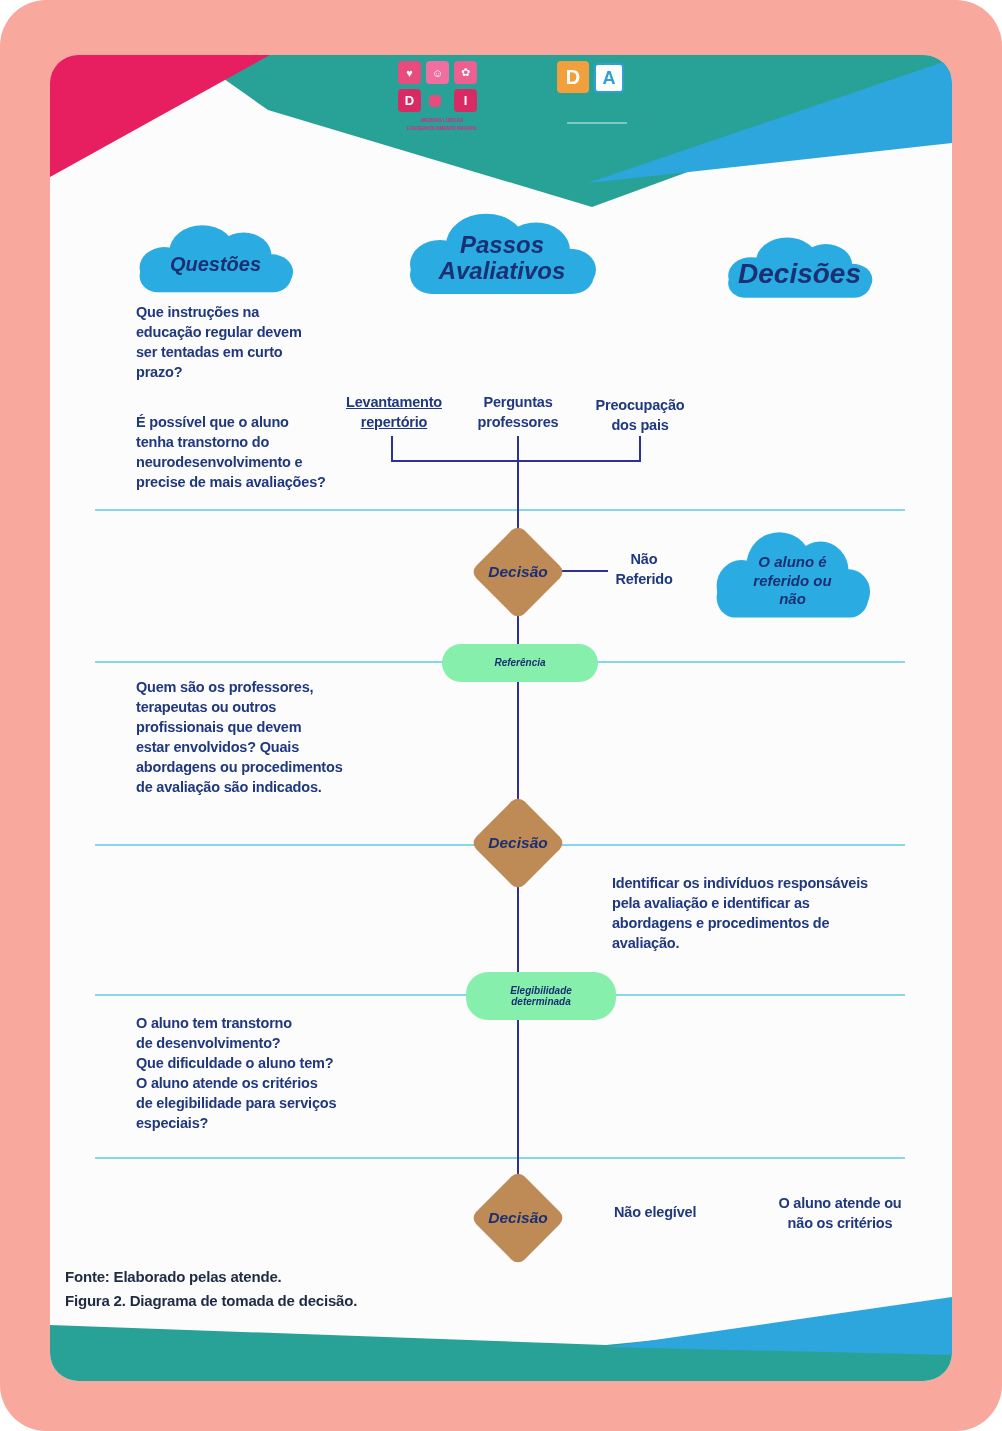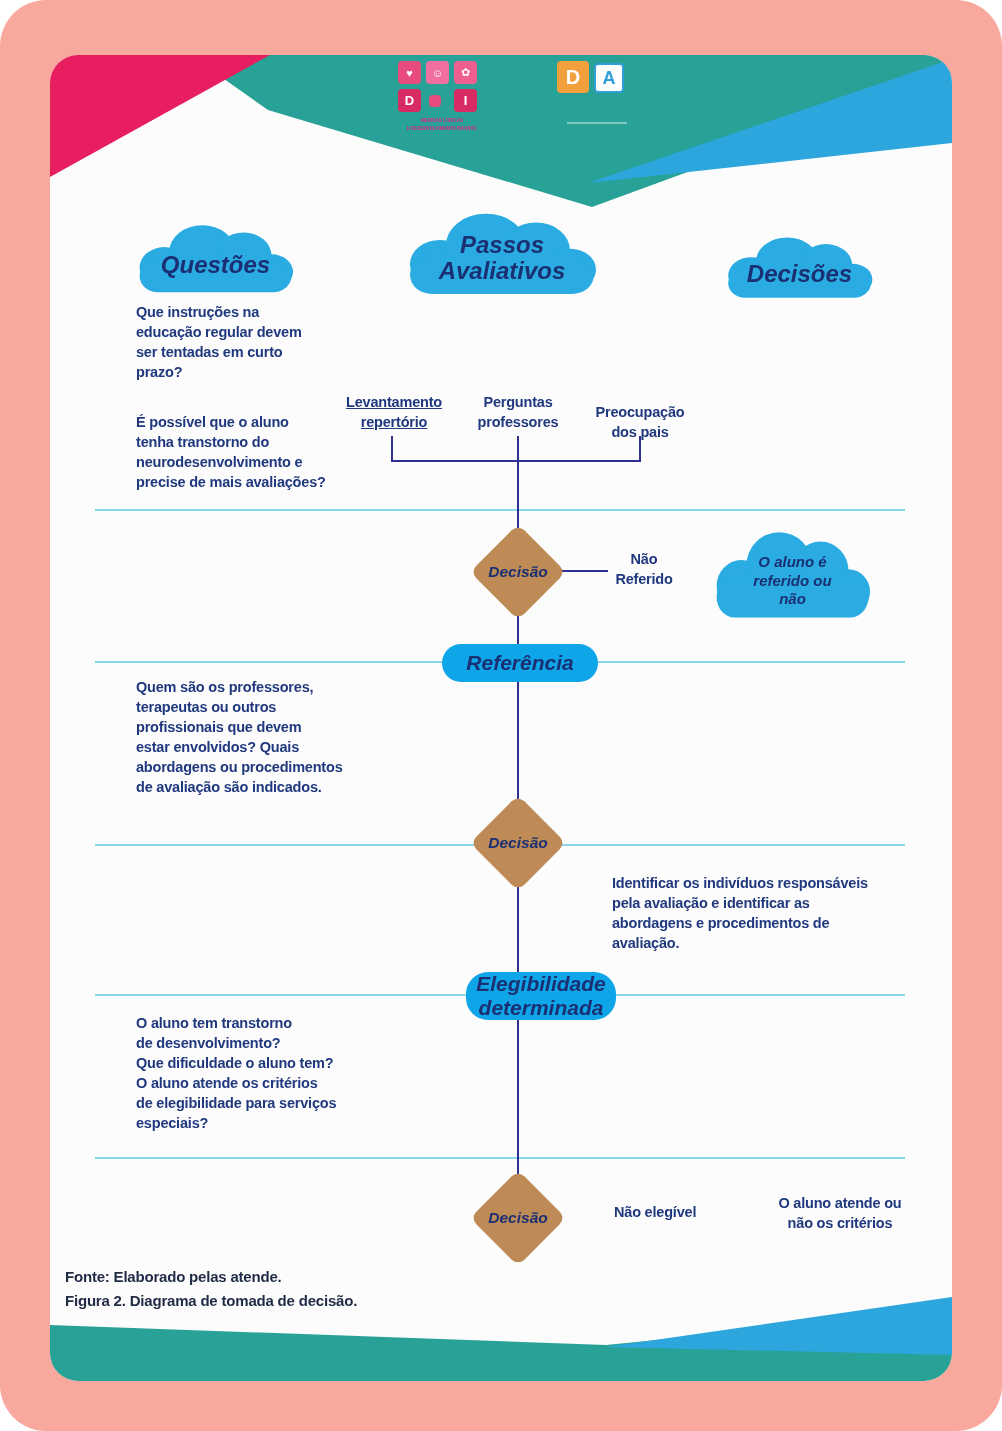--- a/index.html
+++ b/index.html
@@ -20,22 +20,22 @@
   .cloud svg { position:absolute; left:0; top:0; width:100%; height:100%; }
   .cloud .ct { position:absolute; inset:0; display:flex; align-items:center; justify-content:center; padding-top:13px; text-align:center; }
 
   
   .line { position:absolute; background:#2E3192; }
   .divider { position:absolute; left:45px; width:810px; height:2px; background:#86D6EC; }
 
   
   .diamond { position:absolute; width:68px; height:68px; background:#BE8A55; border-radius:9px; transform:rotate(45deg); }
   .diamond-label { position:absolute; width:110px; text-align:center; color:#1B2F73; font-weight:bold; font-style:italic; font-size:15.5px; }
-  .pill { position:absolute; background:#0ea5e9; border-radius:22px; display:flex; align-items:center; justify-content:center;
-          color:#1B2F73; font-weight:bold; font-style:italic; font-size:21px; text-align:center; line-height:1.15; }
+  .pill { position:absolute; background:#86efac; border-radius:22px; display:flex; align-items:center; justify-content:center;
+          color:#1B2F73; font-weight:bold; font-style:italic; font-size:10px; text-align:center; line-height:1.15; }
 
   
   .sq { position:absolute; border-radius:4px; display:flex; align-items:center; justify-content:center; color:#fff; font-weight:bold; }
   .logo-caption-pink { position:absolute; width:100%; text-align:center; color:#E0218A; font-weight:bold; font-size:4.5px; line-height:1.5; }
   .logo-caption-teal { position:absolute; width:100%; text-align:center; color:#2AA294; font-weight:bold; font-size:6px; line-height:1.5; }
   .teal-bar { position:absolute; height:2px; background:#7FC9C0; }
 
   .footer-txt { color:#1F2A44; font-weight:bold; font-size:15px; line-height:1.55; letter-spacing:-0.2px; }
 </style>
 </head>
@@ -75,21 +75,21 @@
     </div>
 
     <div class="cloud" style="left:83px;top:163px;width:165px;height:80px;">
       <svg viewBox="0 0 200 110" preserveAspectRatio="none">
         <ellipse cx="38" cy="68" rx="30" ry="28" fill="#2AACE2"></ellipse>
           <ellipse cx="84" cy="46" rx="40" ry="36" fill="#2AACE2"></ellipse>
         <ellipse cx="134" cy="52" rx="34" ry="32" fill="#2AACE2"></ellipse>
           <ellipse cx="168" cy="74" rx="26" ry="24" fill="#2AACE2"></ellipse>
         <rect x="8" y="58" width="184" height="44" rx="22" fill="#2AACE2"></rect>
       </svg>
-      <div class="ct cloud-title" style="font-size:24px;" data-bind="headers.questions">Questões</div>
+      <div class="ct cloud-title" style="font-size:20px;" data-bind="headers.questions">Questões</div>
     </div>
 
     <div class="cloud" style="left:352px;top:150px;width:200px;height:96px;">
       <svg viewBox="0 0 200 110" preserveAspectRatio="none">
         <ellipse cx="38" cy="68" rx="30" ry="28" fill="#2AACE2"></ellipse>
           <ellipse cx="84" cy="46" rx="40" ry="36" fill="#2AACE2"></ellipse>
         <ellipse cx="134" cy="52" rx="34" ry="32" fill="#2AACE2"></ellipse>
           <ellipse cx="168" cy="74" rx="26" ry="24" fill="#2AACE2"></ellipse>
         <rect x="8" y="58" width="184" height="44" rx="22" fill="#2AACE2"></rect>
       </svg>
@@ -98,21 +98,21 @@
     </div>
 
     <div class="cloud" style="left:672px;top:176px;width:155px;height:72px;">
       <svg viewBox="0 0 200 110" preserveAspectRatio="none">
         <ellipse cx="38" cy="68" rx="30" ry="28" fill="#2AACE2"></ellipse>
           <ellipse cx="84" cy="46" rx="40" ry="36" fill="#2AACE2"></ellipse>
         <ellipse cx="134" cy="52" rx="34" ry="32" fill="#2AACE2"></ellipse>
           <ellipse cx="168" cy="74" rx="26" ry="24" fill="#2AACE2"></ellipse>
         <rect x="8" y="58" width="184" height="44" rx="22" fill="#2AACE2"></rect>
       </svg>
-      <div class="ct cloud-title" style="font-size:24px;" data-bind="headers.decisions">Decisões</div>
+      <div class="ct cloud-title" style="font-size:28px;" data-bind="headers.decisions">Decisões</div>
     </div>
 
     <div class="abs navy body-txt" style="left:86px;top:247px;width:210px;" data-bind="questions.q1">Que instruções na
 educação regular devem
 ser tentadas em curto
 prazo?</div>
     <div class="abs navy body-txt" style="left:86px;top:357px;width:215px;" data-bind="questions.q2">É possível que o aluno
 tenha transtorno do
 neurodesenvolvimento e
 precise de mais avaliações?</div>
@@ -138,21 +138,21 @@
     <div class="line" style="left:341px;top:381px;width:2px;height:26px;"></div>
     <div class="line" style="left:589px;top:381px;width:2px;height:26px;"></div>
     <div class="line" style="left:341px;top:405px;width:250px;height:2px;"></div>
     <div class="line" style="left:467px;top:381px;width:2px;height:744px;"></div>
     <div class="line" style="left:503px;top:515px;width:55px;height:2px;"></div>
 
     <div class="abs navy body-txt center" style="left:289px;top:337px;width:110px;text-decoration:underline;" data-bind="steps.input1">Levantamento
 repertório</div>
     <div class="abs navy body-txt center" style="left:413px;top:337px;width:110px;" data-bind="steps.input2">Perguntas
 professores</div>
-    <div class="abs navy body-txt center" style="left:535px;top:347px;width:110px;" data-bind="steps.input3">Preocupação
+    <div class="abs navy body-txt center" style="left:535px;top:340px;width:110px;" data-bind="steps.input3">Preocupação
 dos pais</div>
 
     <div class="diamond" style="left:434px;top:483px;"></div>
     <div class="diamond-label" style="left:413px;top:508px;" data-bind="steps.decision1">Decisão</div>
 
     <div class="diamond" style="left:434px;top:754px;"></div>
     <div class="diamond-label" style="left:413px;top:779px;" data-bind="steps.decision2">Decisão</div>
 
     <div class="diamond" style="left:434px;top:1129px;"></div>
     <div class="diamond-label" style="left:413px;top:1154px;" data-bind="steps.decision3">Decisão</div>

